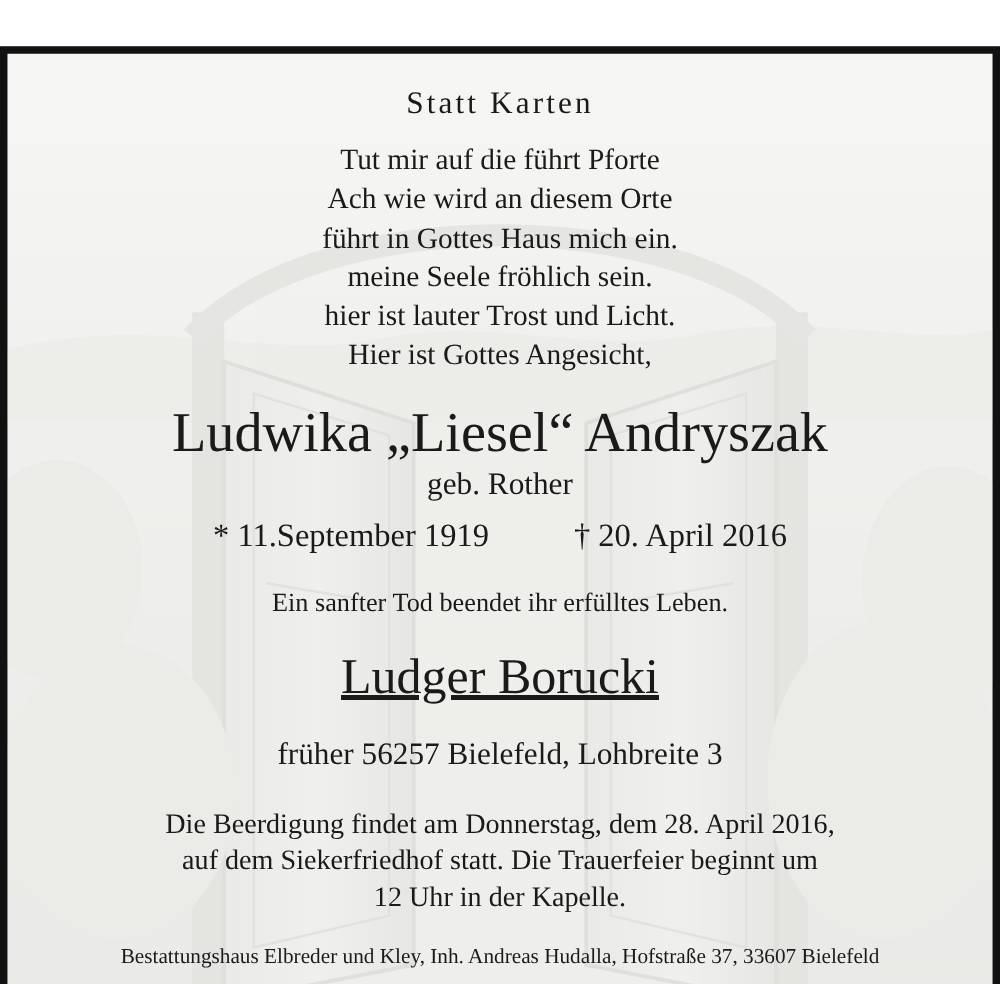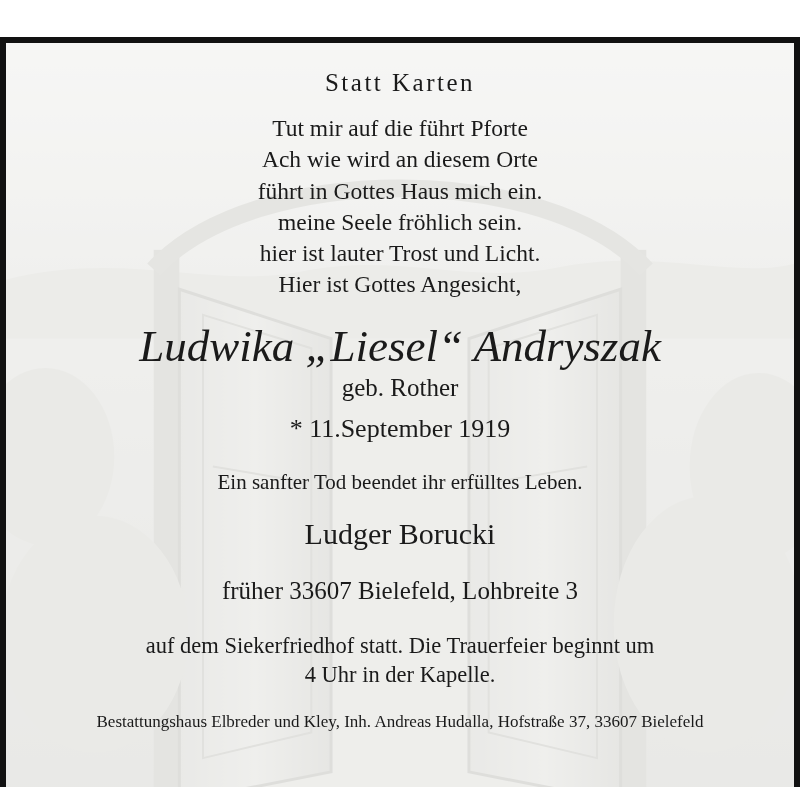--- a/index.html
+++ b/index.html
@@ -49,41 +49,41 @@
     margin-bottom: 6px;
   }
   .poem div {
     white-space: nowrap;
   }
   .name {
     font-size: 45px;
     line-height: 1.05;
     margin-top: 22px;
     white-space: nowrap;
-    font-style: italic;
   }
   .maiden {
     font-size: 25px;
     margin-top: 4px;
   }
   .dates {
     font-size: 26px;
     margin-top: 12px;
     display: flex;
     justify-content: center;
     gap: 68px;
     white-space: nowrap;
   }
   .epitaph {
     font-size: 21px;
     margin-top: 26px;
   }
   .mourner-main {
-    font-size: 30px;
+    font-size: 40px;
     margin-top: 22px;
+    text-decoration: underline;
   }
   .mourner-sub {
     font-size: 27px;
     margin-top: 2px;
   }
   .address {
     font-size: 25px;
     margin-top: 26px;
   }
   .funeral {
@@ -160,29 +160,31 @@
       <div>meine Seele fröhlich sein.</div>
       <div>hier ist lauter Trost und Licht.</div>
       <div>Hier ist Gottes Angesicht,</div>
     </div>
 
     <div class="name">Ludwika „Liesel“ Andryszak</div>
     <div class="maiden">geb. Rother</div>
 
     <div class="dates">
       <span>* 11.September 1919</span>
+      <span>† 20. April 2016</span>
     </div>
 
     <div class="epitaph">Ein sanfter Tod beendet ihr erfülltes Leben.</div>
 
     <div class="mourner-main">Ludger Borucki</div>
 
-    <div class="address">früher 33607 Bielefeld, Lohbreite 3</div>
+    <div class="address">früher 56257 Bielefeld, Lohbreite 3</div>
 
     <div class="funeral">
+      <div>Die Beerdigung findet am Donnerstag, dem 28. April 2016,</div>
       <div>auf dem Siekerfriedhof statt. Die Trauerfeier beginnt um</div>
-      <div>4 Uhr in der Kapelle.</div>
+      <div>12 Uhr in der Kapelle.</div>
     </div>
 
     <div class="undertaker">Bestattungshaus Elbreder und Kley, Inh. Andreas Hudalla, Hofstraße 37, 33607 Bielefeld</div>
 
   </div>
 </div>
 
 </body></html>

